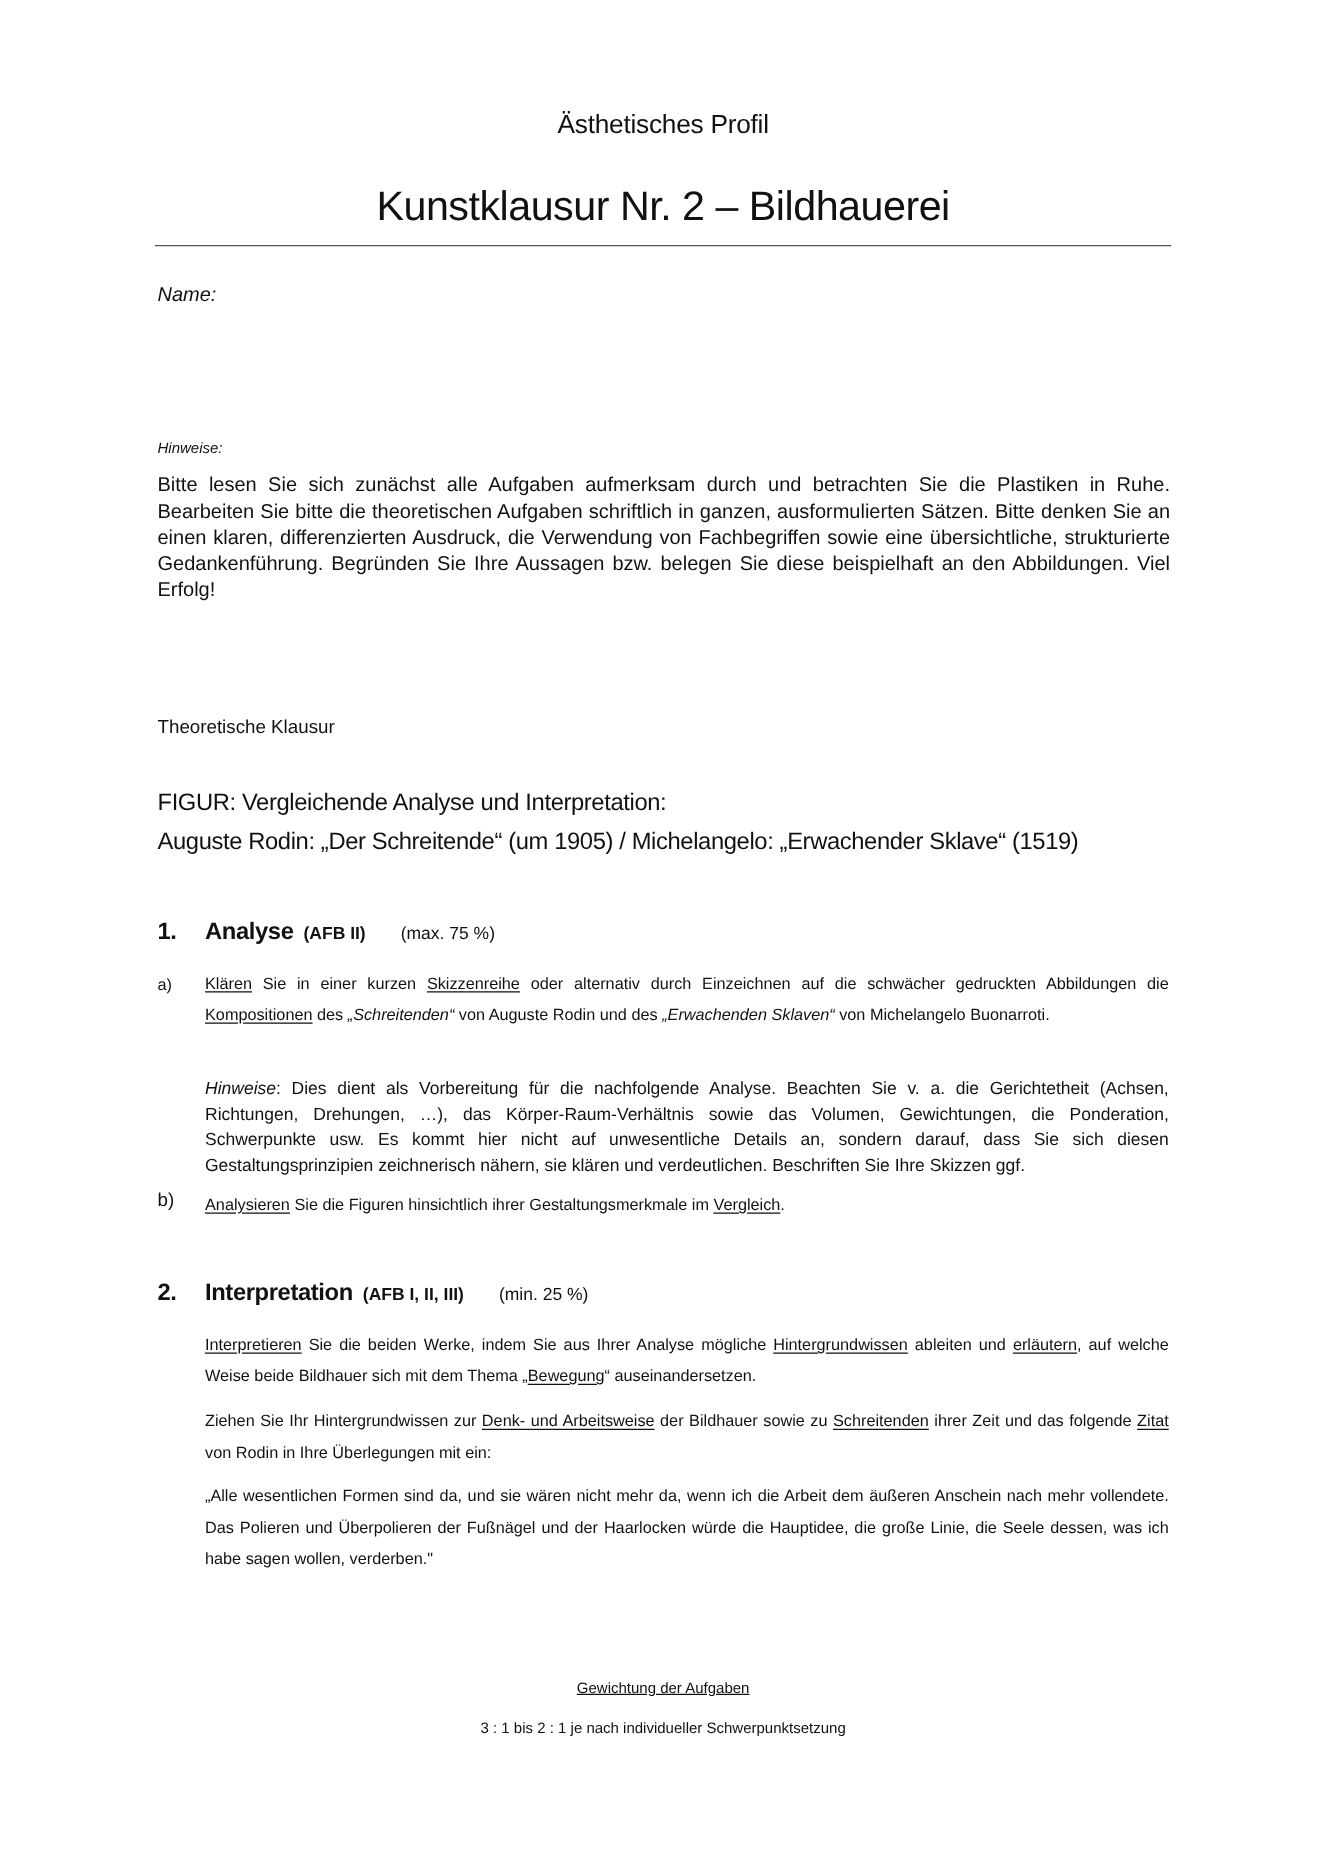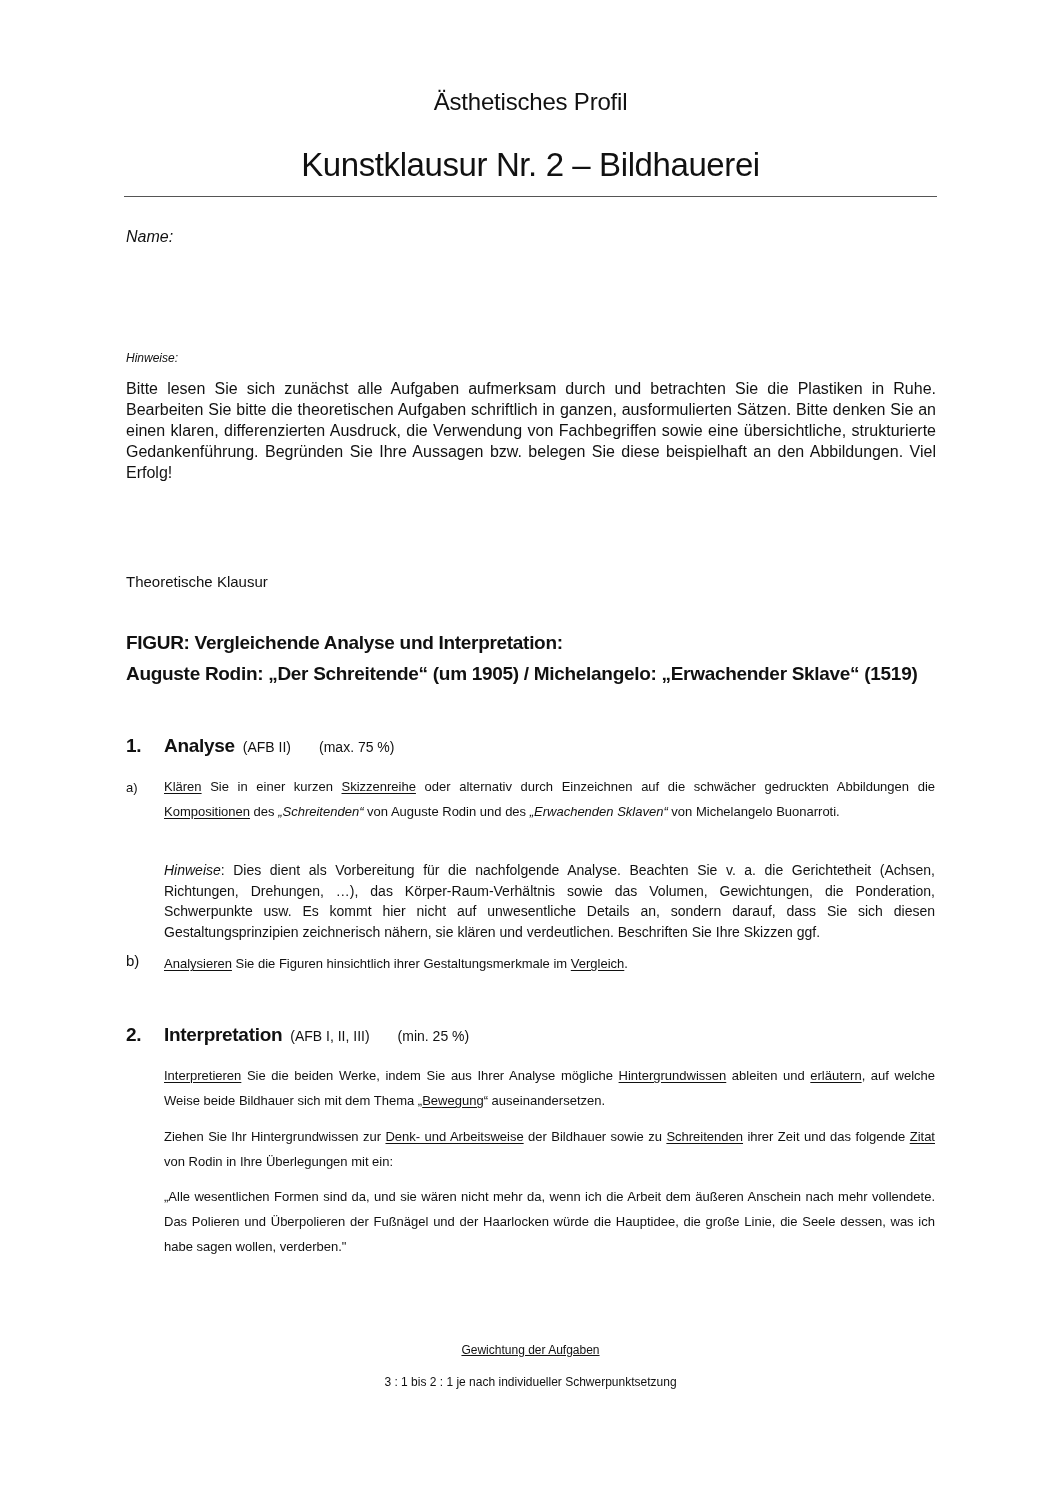--- a/index.html
+++ b/index.html
@@ -4,39 +4,39 @@
 <style>
   html, body { margin: 0; padding: 0; background: #ffffff; }
   body {
     width: 1061px; height: 1500px; position: relative; overflow: hidden;
     font-family: "Liberation Sans", sans-serif; color: #111;
   }
   .page { position: absolute; left: 0; top: 0; width: 1061px; height: 1500px; }
   .abs { position: absolute; }
   .center { left: 0; width: 1061px; text-align: center; }
 
-  .subtitle { top: 88px; font-size: 24px; letter-spacing: -0.2px; }
+  .subtitle { top: 88px; font-size: 21px; letter-spacing: -0.2px; }
   .title { top: 146px; font-size: 33px; letter-spacing: -0.4px; }
   .rule { left: 124px; top: 196px; width: 813px; height: 1px; background: #555; }
 
   .name-label { left: 126px; top: 228px; font-size: 16px; font-style: italic; }
 
   .hint-label { left: 126px; top: 351px; font-size: 12px; font-style: italic; }
   .hint-body {
     left: 126px; top: 378px; width: 810px; font-size: 16px; line-height: 21px;
     text-align: justify;
   }
 
   .theory { left: 126px; top: 573px; font-size: 15px; }
 
-  .figur { left: 126px; top: 627px; font-size: 19px; font-weight: bold; line-height: 31px; letter-spacing: -0.3px; }
+  .figur { left: 126px; top: 627px; font-size: 19px; font-weight: normal; line-height: 31px; letter-spacing: -0.3px; }
 
   .sec-head { left: 126px; font-size: 19px; font-weight: bold; letter-spacing: -0.3px; }
   .sec-head .num { display: inline-block; width: 38px; }
-  .sec-head .meta { font-size: 14px; font-weight: normal; margin-left: 8px; letter-spacing: 0; }
+  .sec-head .meta { font-size: 14px; font-weight: bold; margin-left: 8px; letter-spacing: 0; }
   .sec-head .meta2 { font-size: 14px; font-weight: normal; margin-left: 28px; letter-spacing: 0; }
 
   .item-label { left: 126px; font-size: 13px; }
   .item-label.big { font-size: 15px; }
   .item-body {
     left: 164px; width: 771px; font-size: 13px; line-height: 25px; text-align: justify;
   }
   .note {
     left: 164px; top: 860px; width: 771px; font-size: 14px; line-height: 20.5px; text-align: justify;
   }

